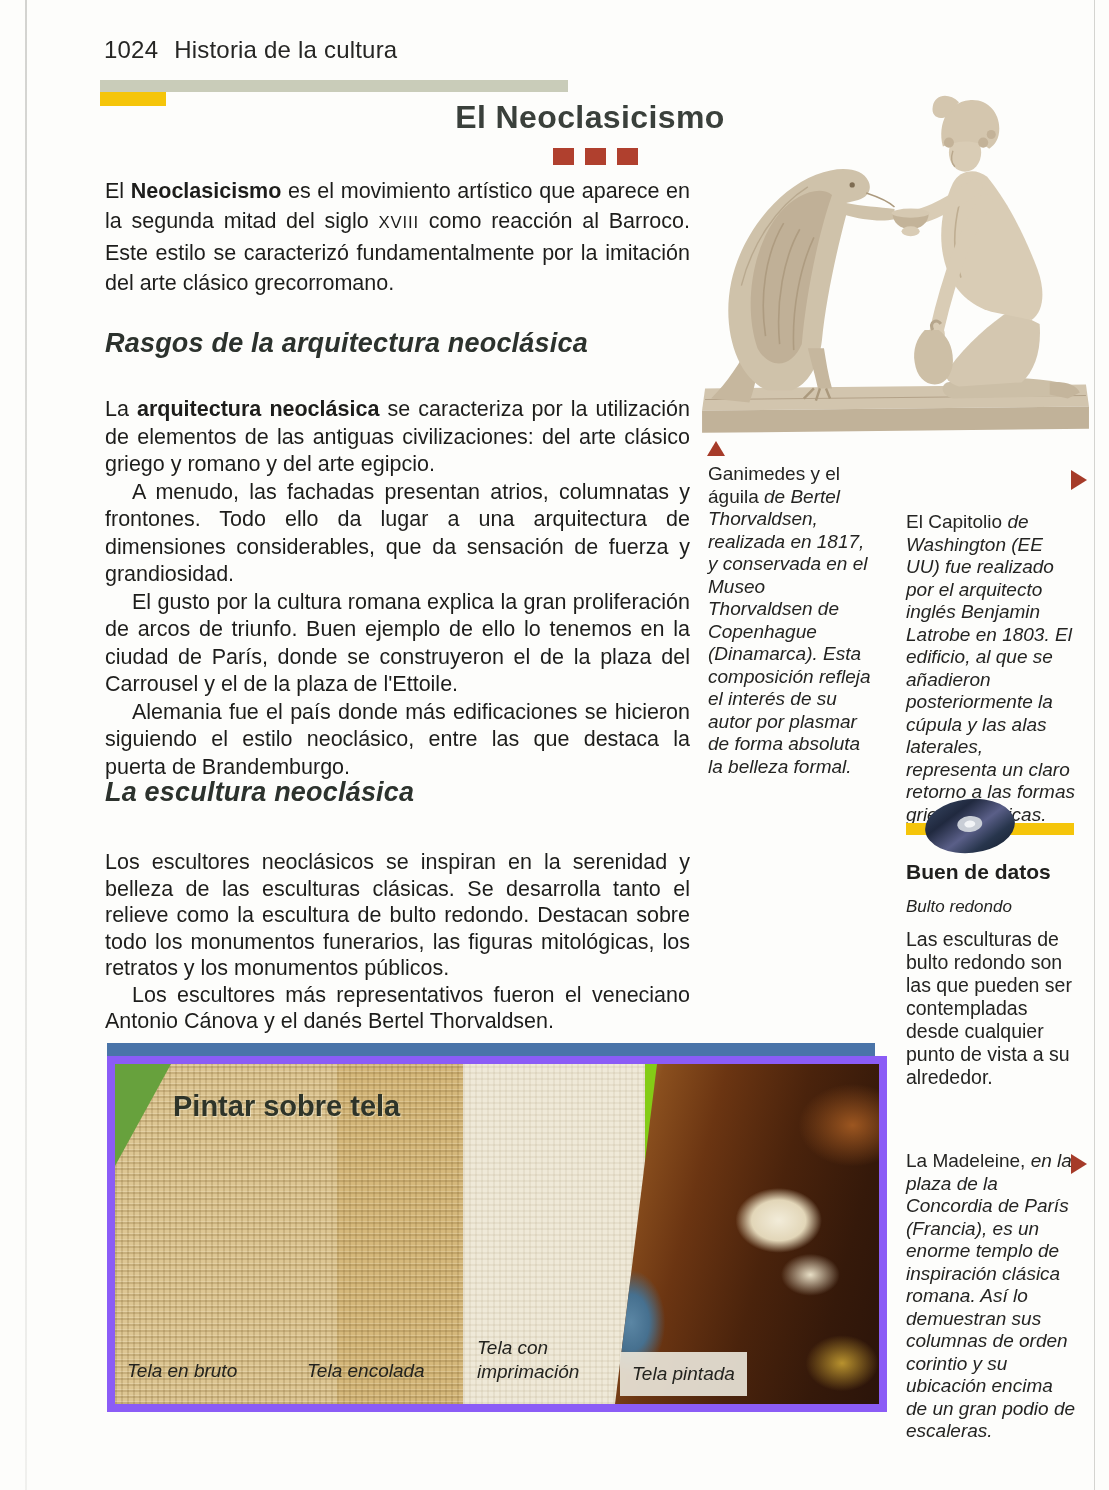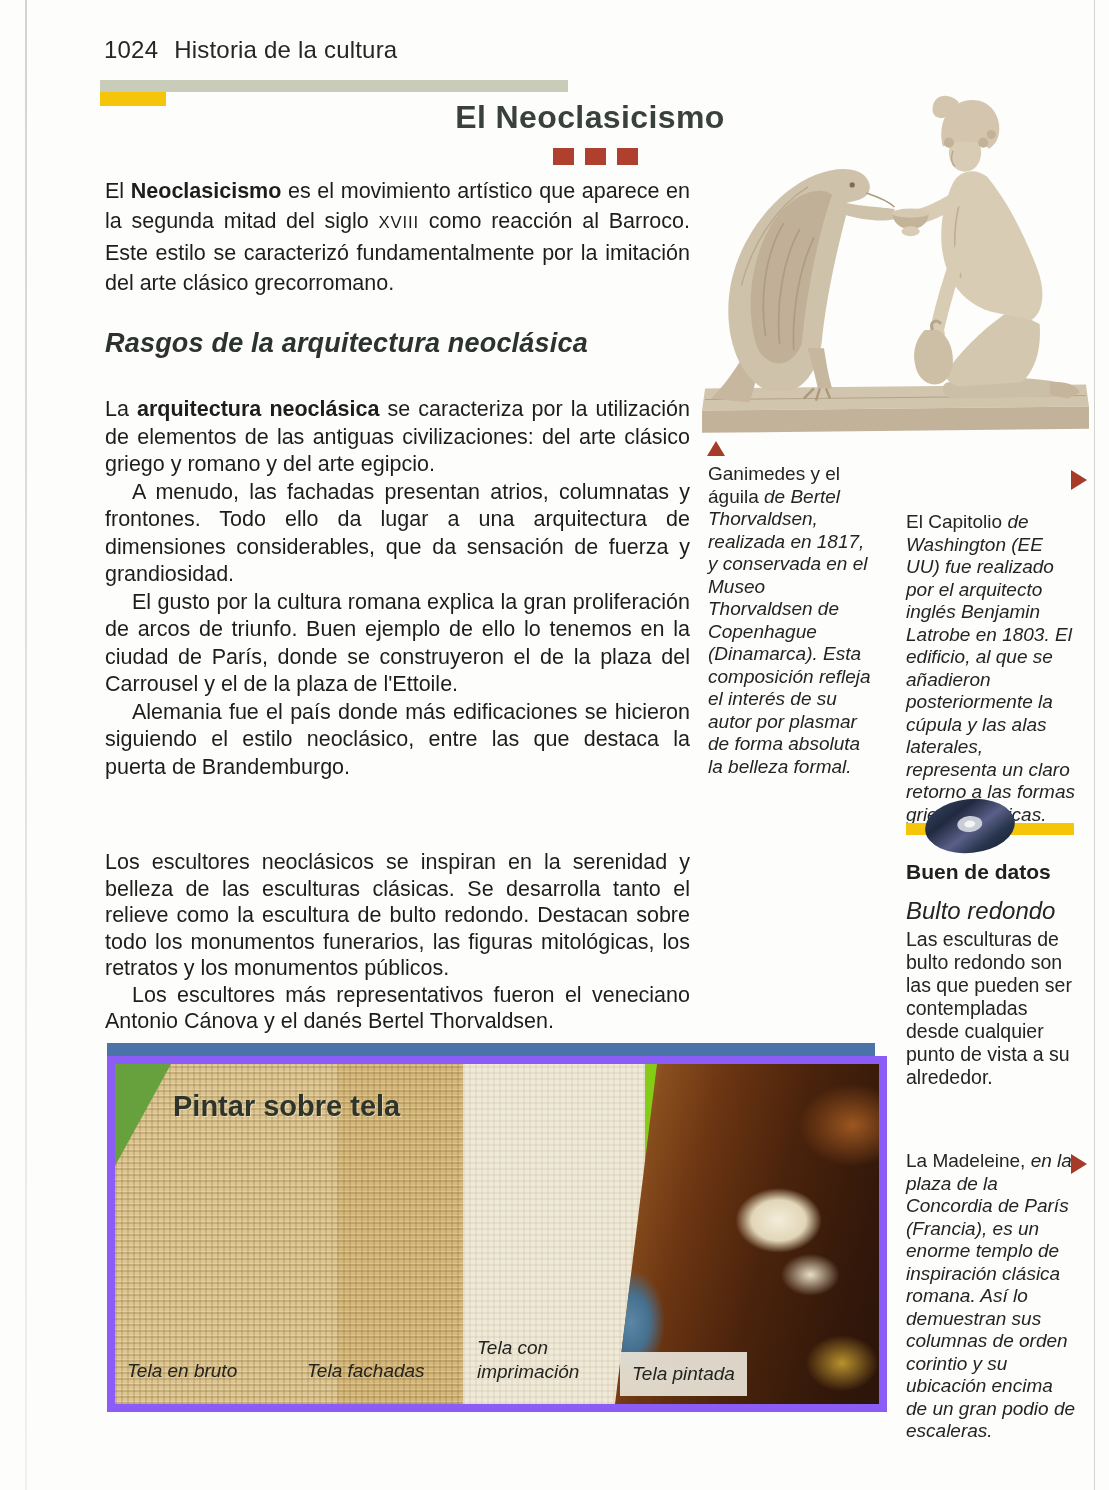--- a/index.html
+++ b/index.html
@@ -45,21 +45,21 @@
   .tri{width:0;height:0;}
   .tri-up{border-left:9px solid transparent;border-right:9px solid transparent;border-bottom:15px solid #a63b29;}
   .tri-down{border-left:9px solid transparent;border-right:9px solid transparent;border-top:15px solid #a63b29;}
   .tri-right{border-top:10px solid transparent;border-bottom:10px solid transparent;border-left:16px solid #a63b29;}
   .m-up{left:707px;top:441px;}
   .m-cap{left:1071px;top:470px;}
   .m-mad{left:1071px;top:1154px;}
   .m-down-inline{margin-top:8px;}
 
   .db-head{left:906px;top:860px;font-size:21px;font-weight:bold;color:#20201e;}
-  .db-sub{left:906px;top:897px;font-size:24px;font-style:italic;color:#242422;}
+  .db-sub{left:906px;top:897px;font-size:17px;font-style:italic;color:#242422;}
   .db-text{left:906px;top:928px;width:176px;font-size:19.5px;line-height:23px;color:#242422;}
 
   .statue{left:695px;top:84px;}
   .cd{left:904px;top:795px;}
 
   .figure{left:107px;top:1043px;width:768px;height:357px;}
   .fig-bluebar{position:absolute;left:0;top:0;width:768px;height:13px;background:#4a74a8;}
   .fig-photo{position:absolute;left:0;top:13px;width:764px;height:340px;border:8px solid #8b5cf6;
              overflow:hidden;background:#84cc16;}
   .panel{position:absolute;top:0;height:100%;}
@@ -119,20 +119,21 @@
   </div>
 
   <div class="abs h2 h2-1">Rasgos de la arquitectura neoclásica</div>
   <div class="abs body-text sec1">
     <p><span>La </span><span class="rt-b">arquitectura neoclásica</span><span> se caracteriza por la utilización de elementos de las antiguas civilizaciones: del arte clásico griego y romano y del arte egipcio.</span></p>
     <p class="ind"><span>A menudo, las fachadas presentan atrios, columnatas y frontones. Todo ello da lugar a una arquitectura de dimensiones considerables, que da sensación de fuerza y grandiosidad.</span></p>
     <p class="ind"><span>El gusto por la cultura romana explica la gran proliferación de arcos de triunfo. Buen ejemplo de ello lo tenemos en la ciudad de París, donde se construyeron el de la plaza del Carrousel y el de la plaza de l'Ettoile.</span></p>
     <p class="ind"><span>Alemania fue el país donde más edificaciones se hicieron siguiendo el estilo neoclásico, entre las que destaca la puerta de Brandemburgo.</span></p>
   </div>
 
+  <div class="abs h2 h2-2">La escultura neoclásica</div>
   <div class="abs body-text sec2">
     <p><span>Los escultores neoclásicos se inspiran en la serenidad y belleza de las esculturas clásicas. Se desarrolla tanto el relieve como la escultura de bulto redondo. Destacan sobre todo los monumentos funerarios, las figuras mitológicas, los retratos y los monumentos públicos.</span></p>
     <p class="ind"><span>Los escultores más representativos fueron el veneciano Antonio Cánova y el danés Bertel Thorvaldsen.</span></p>
   </div>
 
   <svg class="abs statue" width="398" height="358" viewBox="0 0 395 355">
     <polygon points="10,302 388,298 391,320 7,324" fill="#d2c5ae"></polygon>
     <polygon points="7,324 391,320 391,342 7,346" fill="#c1b299"></polygon>
     <line x1="10" y1="313" x2="388" y2="309" stroke="#b3a289" stroke-width="1"></line>
     <path d="M58,252 C44,278 32,296 16,312 L54,316 C62,294 64,272 66,256 Z" fill="#c6b79e"></path>
@@ -201,21 +202,21 @@
   <div class="abs figure">
     <div class="fig-bluebar"></div>
     <div class="fig-photo">
       <div class="panel weave p-bruto"></div>
       <div class="panel weave p-encolada"></div>
       <div class="panel weave-light p-imprim"></div>
       <div class="panel p-pintada"></div>
       <div class="fig-green"></div>
       <div class="fig-title">Pintar sobre tela</div>
       <div class="fig-label fl-1">Tela en bruto</div>
-      <div class="fig-label fl-2">Tela fachadas</div>
+      <div class="fig-label fl-2">Tela encolada</div>
       <div class="fig-label fl-3">Tela con imprimación</div>
       <div class="fig-label fl-4">Tela pintada</div>
     </div>
   </div>
 
   <div class="abs tri tri-right m-mad"></div>
   <div class="abs caption cap-madeleine"><span>La Madeleine, </span><span class="rt-i">en la plaza de la Concordia de París (Francia), es un enorme templo de inspiración clásica romana. Así lo demuestran sus columnas de orden corintio y su ubicación encima de un gran podio de escaleras.</span></div>
 
 </div>
 

